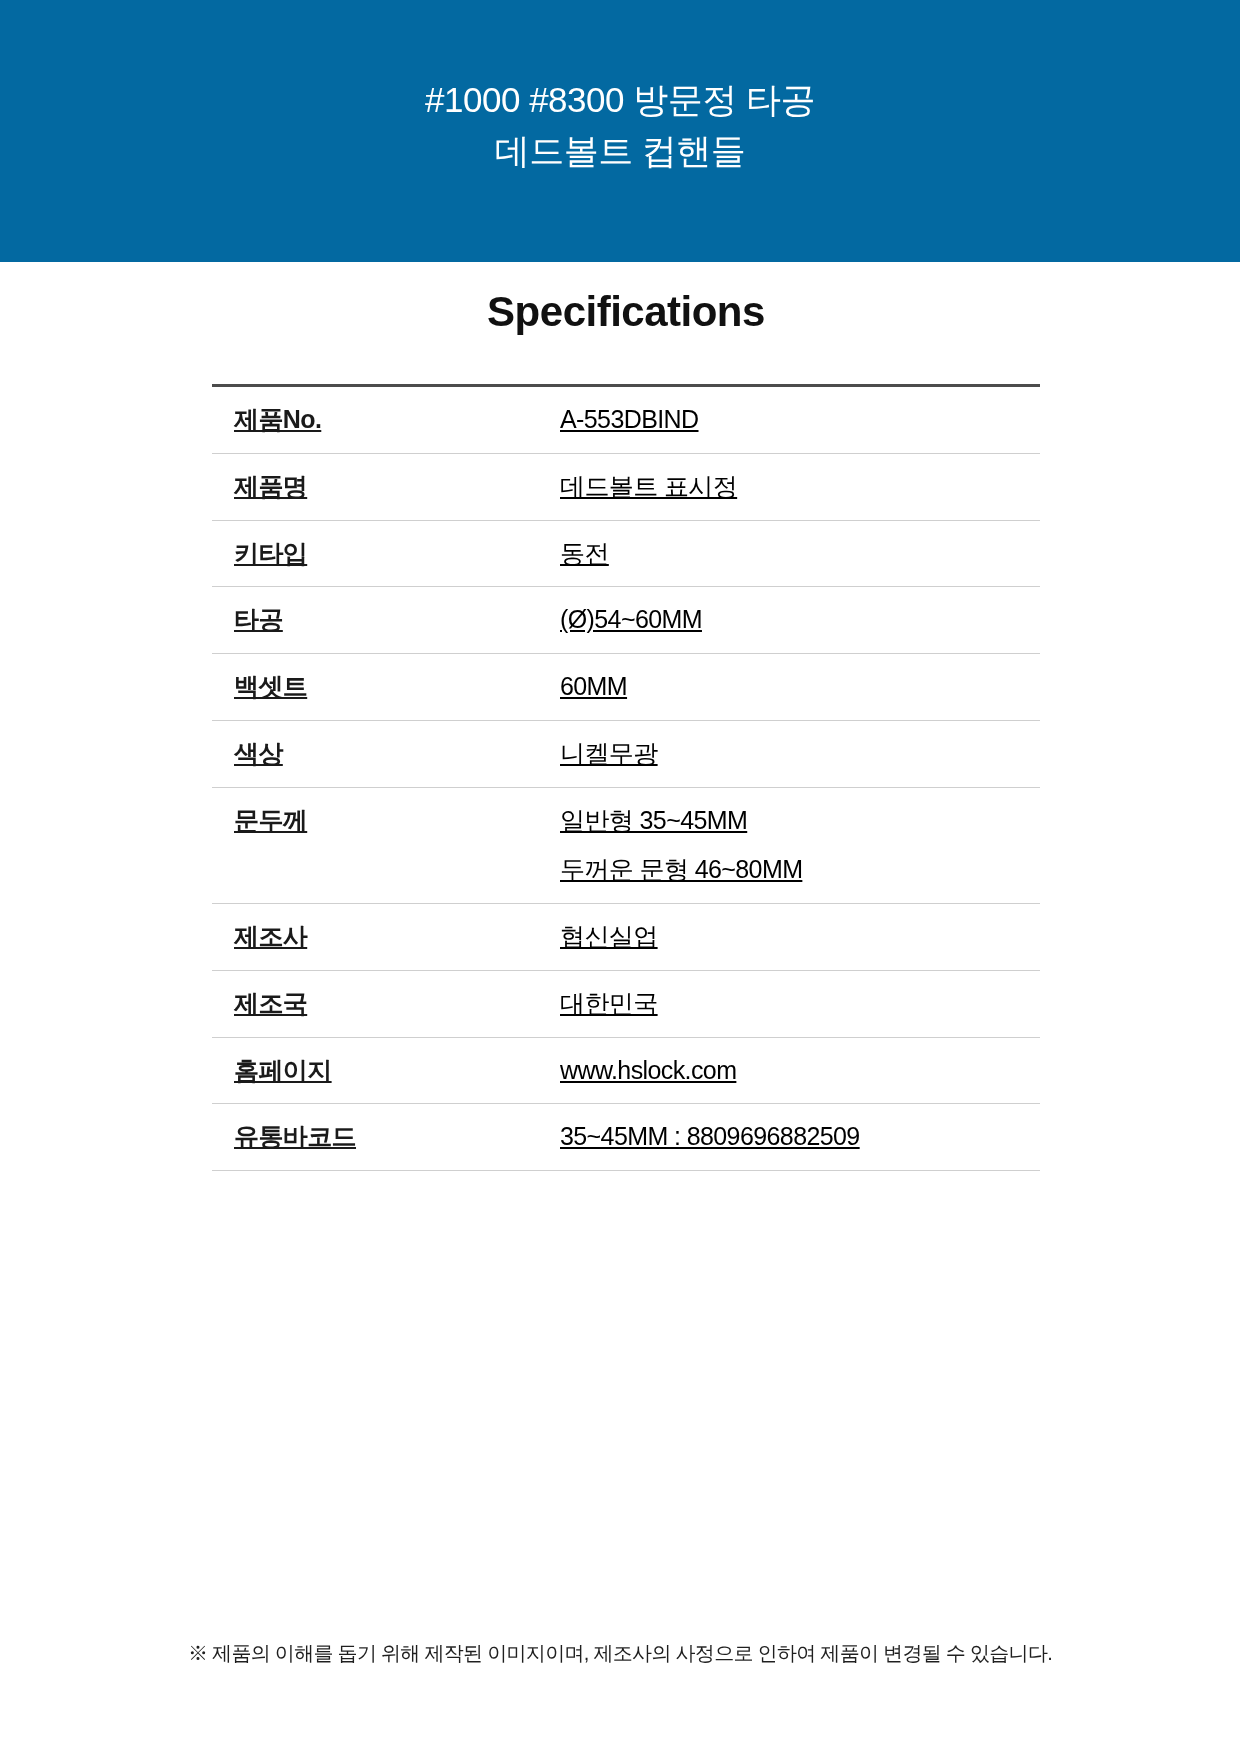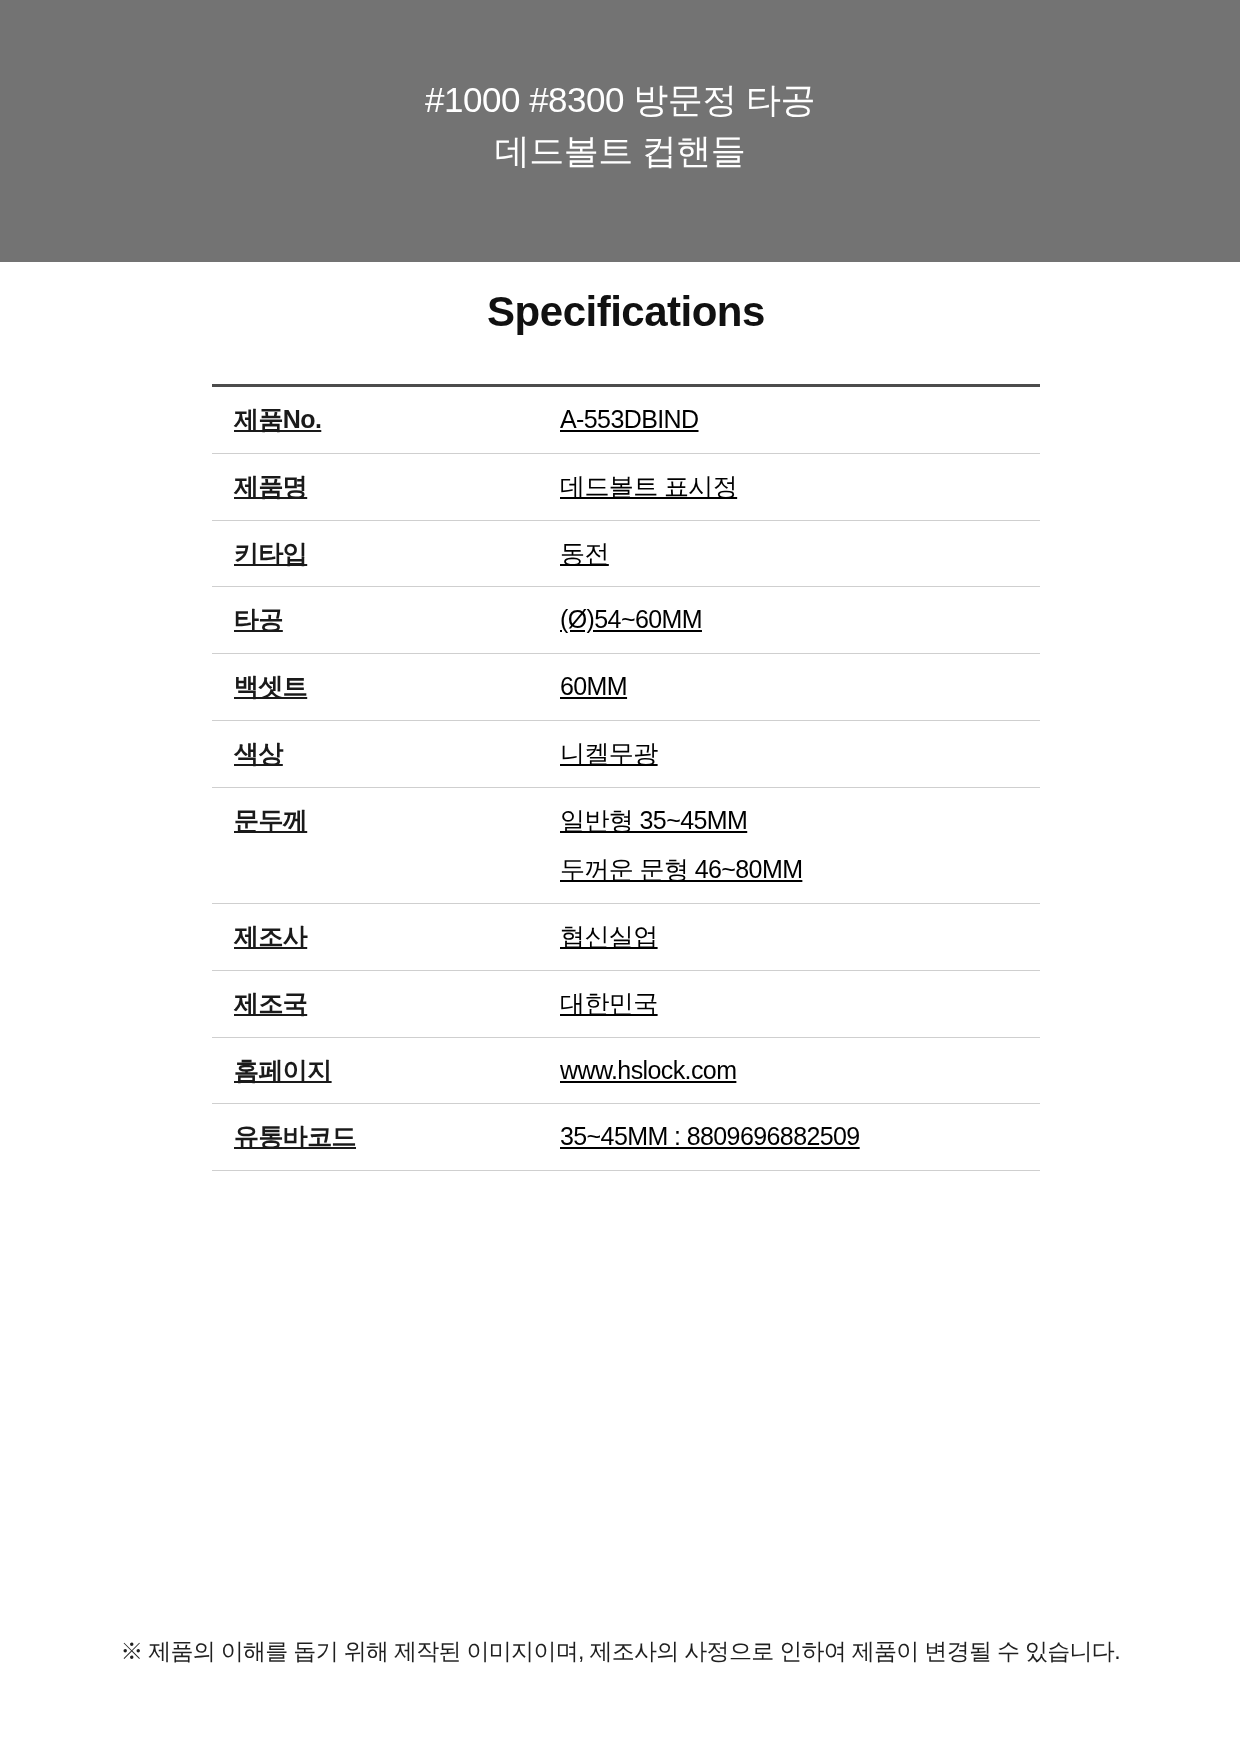--- a/index.html
+++ b/index.html
@@ -18,21 +18,21 @@
   .page {
     position: relative;
     width: 1240px;
     height: 1755px;
   }
 
   
   .banner {
     width: 100%;
     height: 262px;
-    background: #737373;
+    background: #0369a1;
     display: flex;
     align-items: center;
     justify-content: center;
     box-sizing: border-box;
     padding-bottom: 10px;
   }
   .banner-title {
     color: #ffffff;
     font-size: 35px;
     line-height: 1.45;
@@ -98,21 +98,21 @@
     padding-top: 8px;
   }
 
   
   .footer-note {
     position: absolute;
     left: 0;
     right: 0;
     bottom: 88px;
     text-align: center;
-    font-size: 23px;
+    font-size: 20px;
     letter-spacing: -0.7px;
     color: #1f1f1f;
   }
 </style>
 </head>
 <body>
 
 <div class="page">
 
   <div class="banner">

